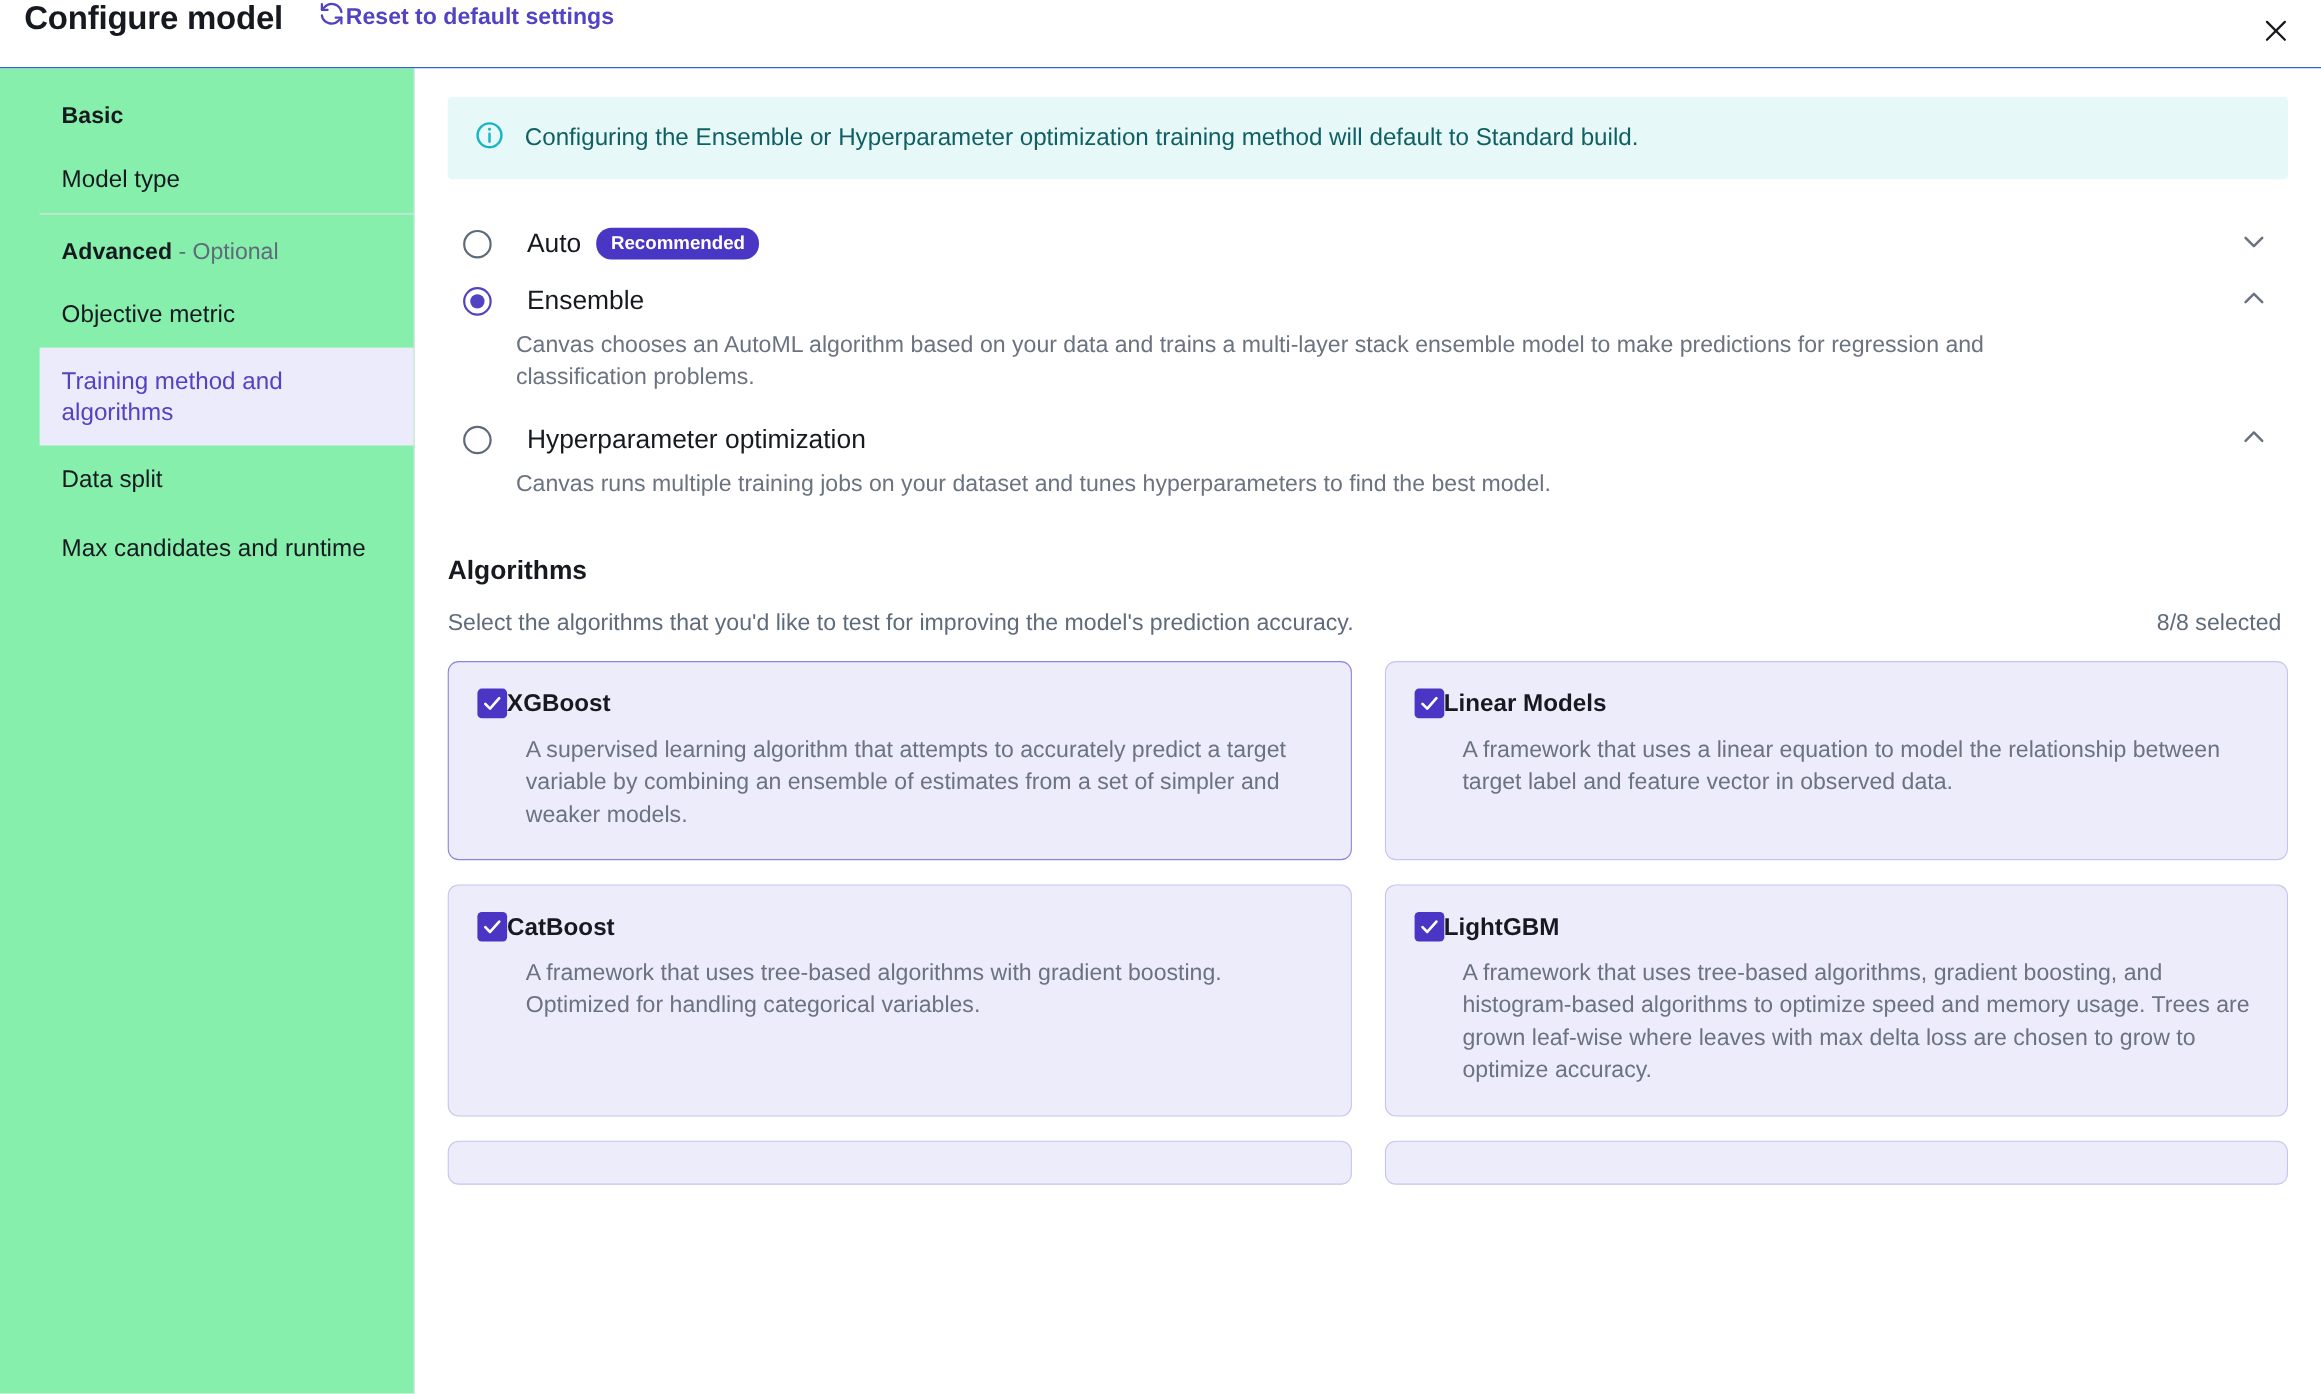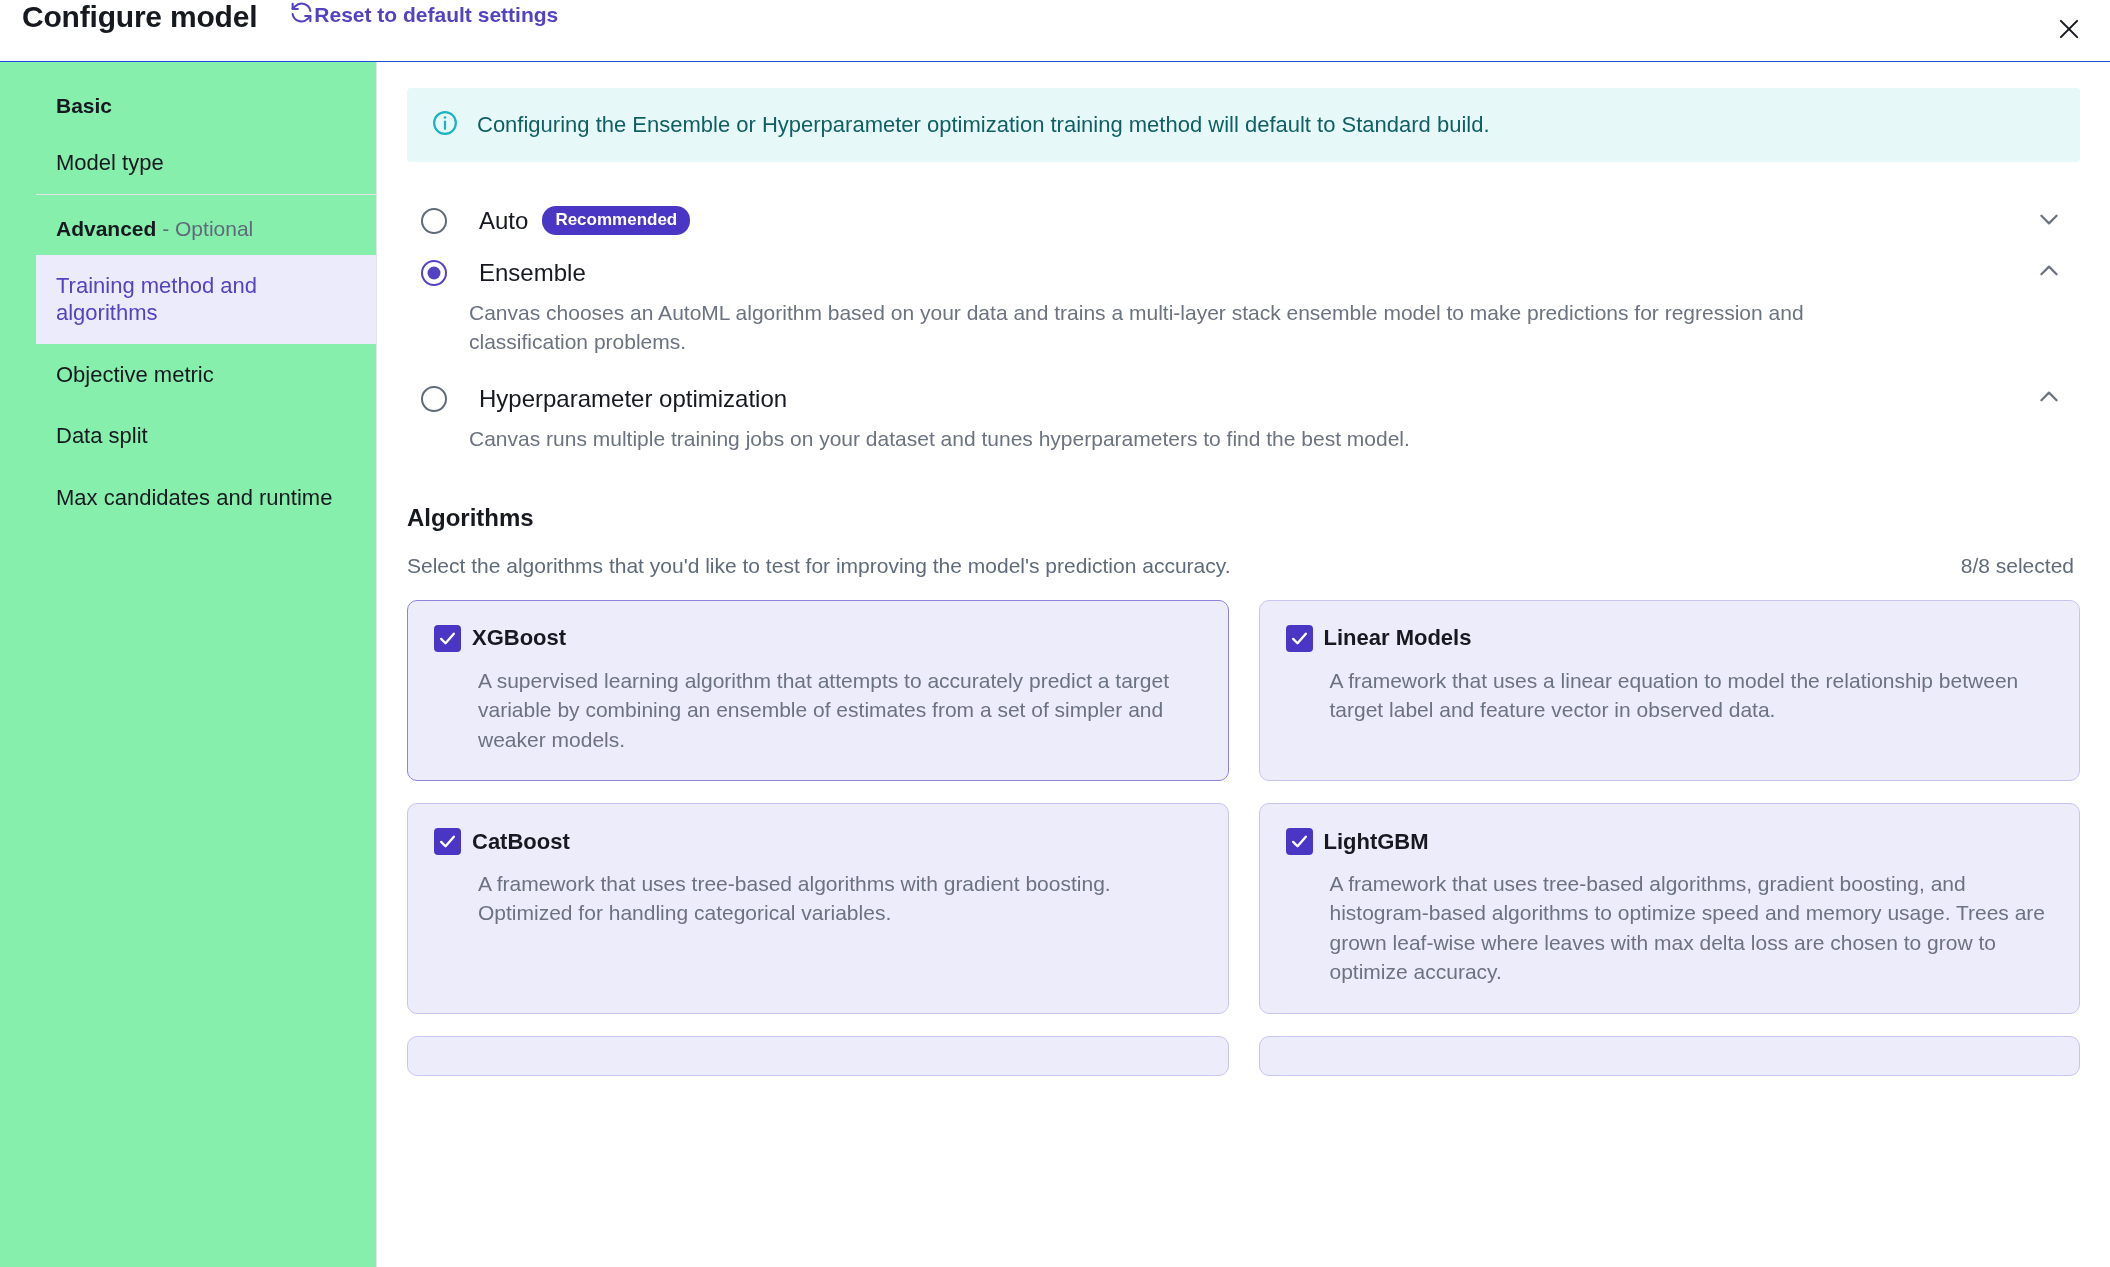--- a/index.html
+++ b/index.html
@@ -219,21 +219,21 @@
   .algo-card {
     background: #edecfb;
     border: 1px solid #c9c4ef;
     border-radius: 10px;
     padding: 24px 26px 26px 26px;
   }
   .algo-card.strong { border-color: #8d83dd; }
   .algo-head {
     display: flex;
     align-items: center;
-    gap: 11px;
+    gap: 0;
     margin-bottom: 14px;
   }
   .cbx {
     flex: 0 0 auto;
     width: 27px;
     height: 27px;
     border-radius: 4px;
     background: #4a36c4;
     display: flex;
     align-items: center;
@@ -295,25 +295,25 @@
       </div>
       <div class="side-item">
         <span>Model type</span>
       </div>
     </div>
 
     <div class="side-group">
       <div class="side-heading">
         <span>Advanced</span><span class="optional"> - Optional</span>
       </div>
+      <div class="side-item">
+        <span>Objective metric</span>
+      </div>
       <div class="side-item active">
         <span>Training method and algorithms</span>
-      </div>
-      <div class="side-item">
-        <span>Objective metric</span>
       </div>
       <div class="side-item">
         <span>Data split</span>
       </div>
       <div class="side-item">
         <span>Max candidates and runtime</span>
       </div>
     </div>
 
   </nav>

